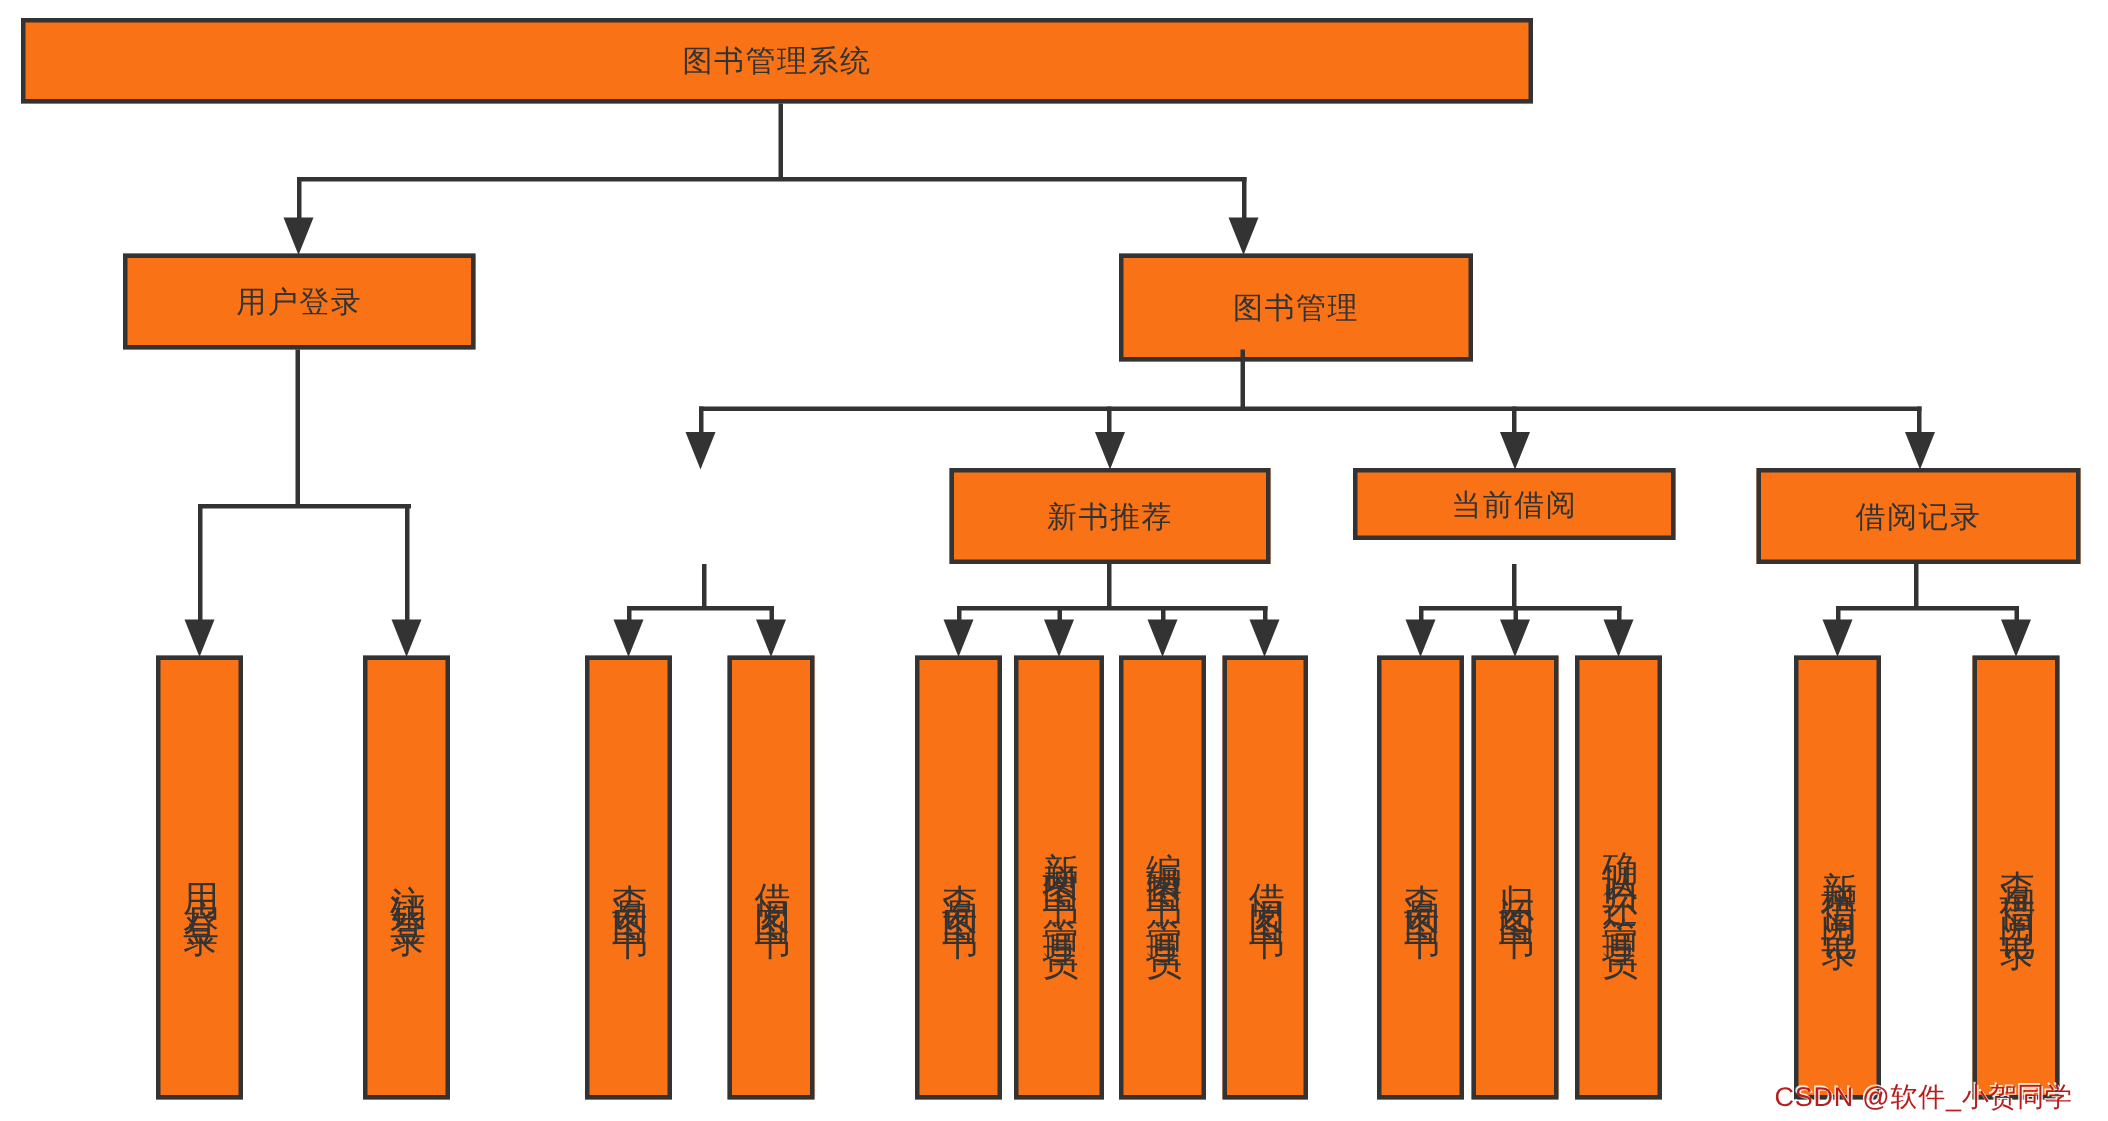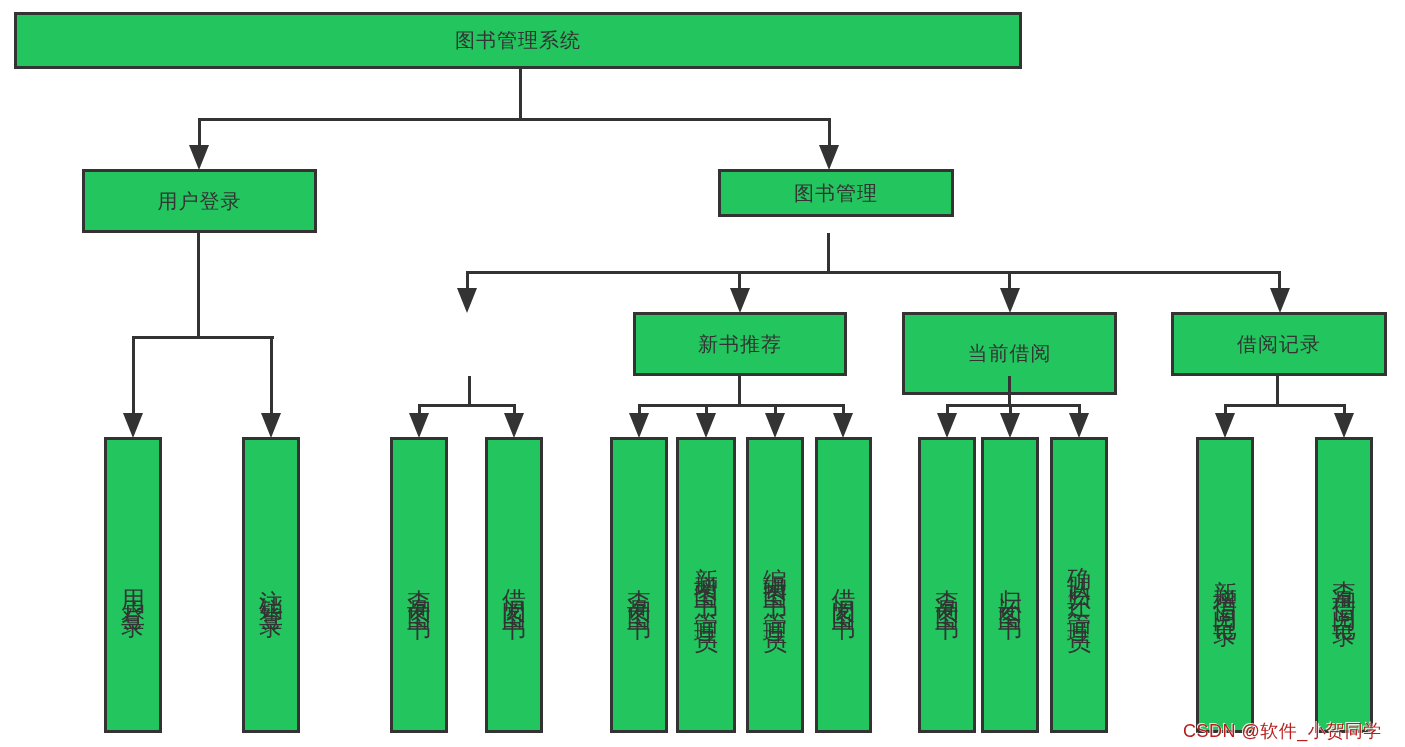--- a/index.html
+++ b/index.html
@@ -1,18 +1,18 @@
 <!DOCTYPE html>
 <html><head>
 <meta charset="utf-8">
 <style>
   html,body{margin:0;padding:0;background:#fff;}
   body{font-family:"Liberation Sans","DejaVu Sans",sans-serif;}
   #stage{position:relative;width:1405px;height:747px;background:#fff;overflow:hidden;}
-  .node{position:absolute;box-sizing:border-box;background:#22c55e;border:3px solid #333;
+  .node{position:absolute;box-sizing:border-box;background:#f97316;border:3px solid #333;
         display:flex;align-items:center;justify-content:center;color:#333;}
   .hnode{font-size:20px;letter-spacing:1px;}
   .vnode{writing-mode:vertical-rl;text-orientation:mixed;font-size:24px;letter-spacing:9px;
          padding-top:6px;}
   .ln{position:absolute;display:block;background:#333;}
   .ar{position:absolute;display:block;width:0;height:0;
       border-left:10px solid transparent;border-right:10px solid transparent;
       border-top:25px solid #333;}
   #watermark{position:absolute;left:1183px;top:719px;font-size:18px;color:#b91c1c;
       letter-spacing:.5px;z-index:10;white-space:nowrap;
@@ -20,26 +20,26 @@
 </style>
 </head>
 <body>
 
 <div id="stage">
 
   <div class="node hnode" style="left:14px;top:12px;width:1008px;height:57px;">图书管理系统</div>
 
   <div class="node hnode" style="left:82px;top:169px;width:235px;height:64px;">用户登录</div>
 
-  <div class="node hnode" style="left:718px;top:169px;width:236px;height:48px;">图书管理</div>
+  <div class="node hnode" style="left:746px;top:169px;width:236px;height:72px;">图书管理</div>
 
 
   <div class="node hnode" style="left:633px;top:312px;width:214px;height:64px;">新书推荐</div>
 
-  <div class="node hnode" style="left:902px;top:312px;width:215px;height:83px;">当前借阅</div>
+  <div class="node hnode" style="left:902px;top:312px;width:215px;height:48px;">当前借阅</div>
 
   <div class="node hnode" style="left:1171px;top:312px;width:216px;height:64px;">借阅记录</div>
 
   <div class="node vnode" style="left:104px;top:437px;width:58px;height:296px;">用户登录</div>
 
   <div class="node vnode" style="left:242px;top:437px;width:58px;height:296px;">注销登录</div>
 
   <div class="node vnode" style="left:390px;top:437px;width:58px;height:296px;">查询图书</div>
 
   <div class="node vnode" style="left:485px;top:437px;width:58px;height:296px;">借阅图书</div>

